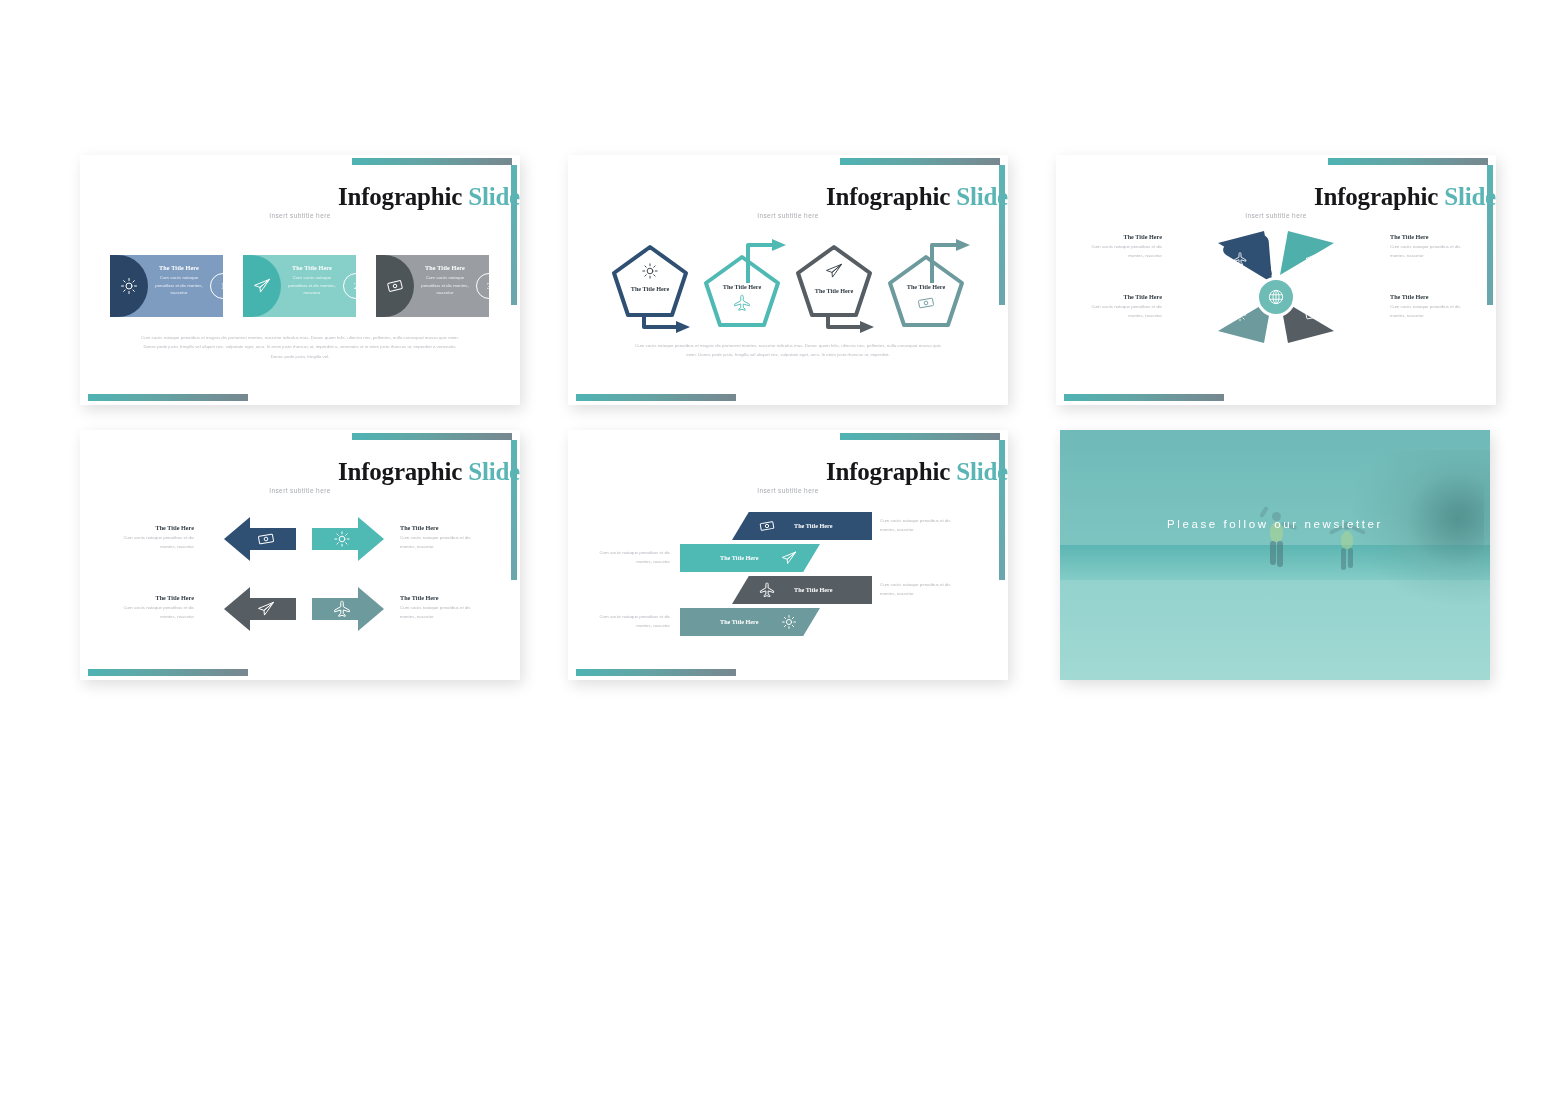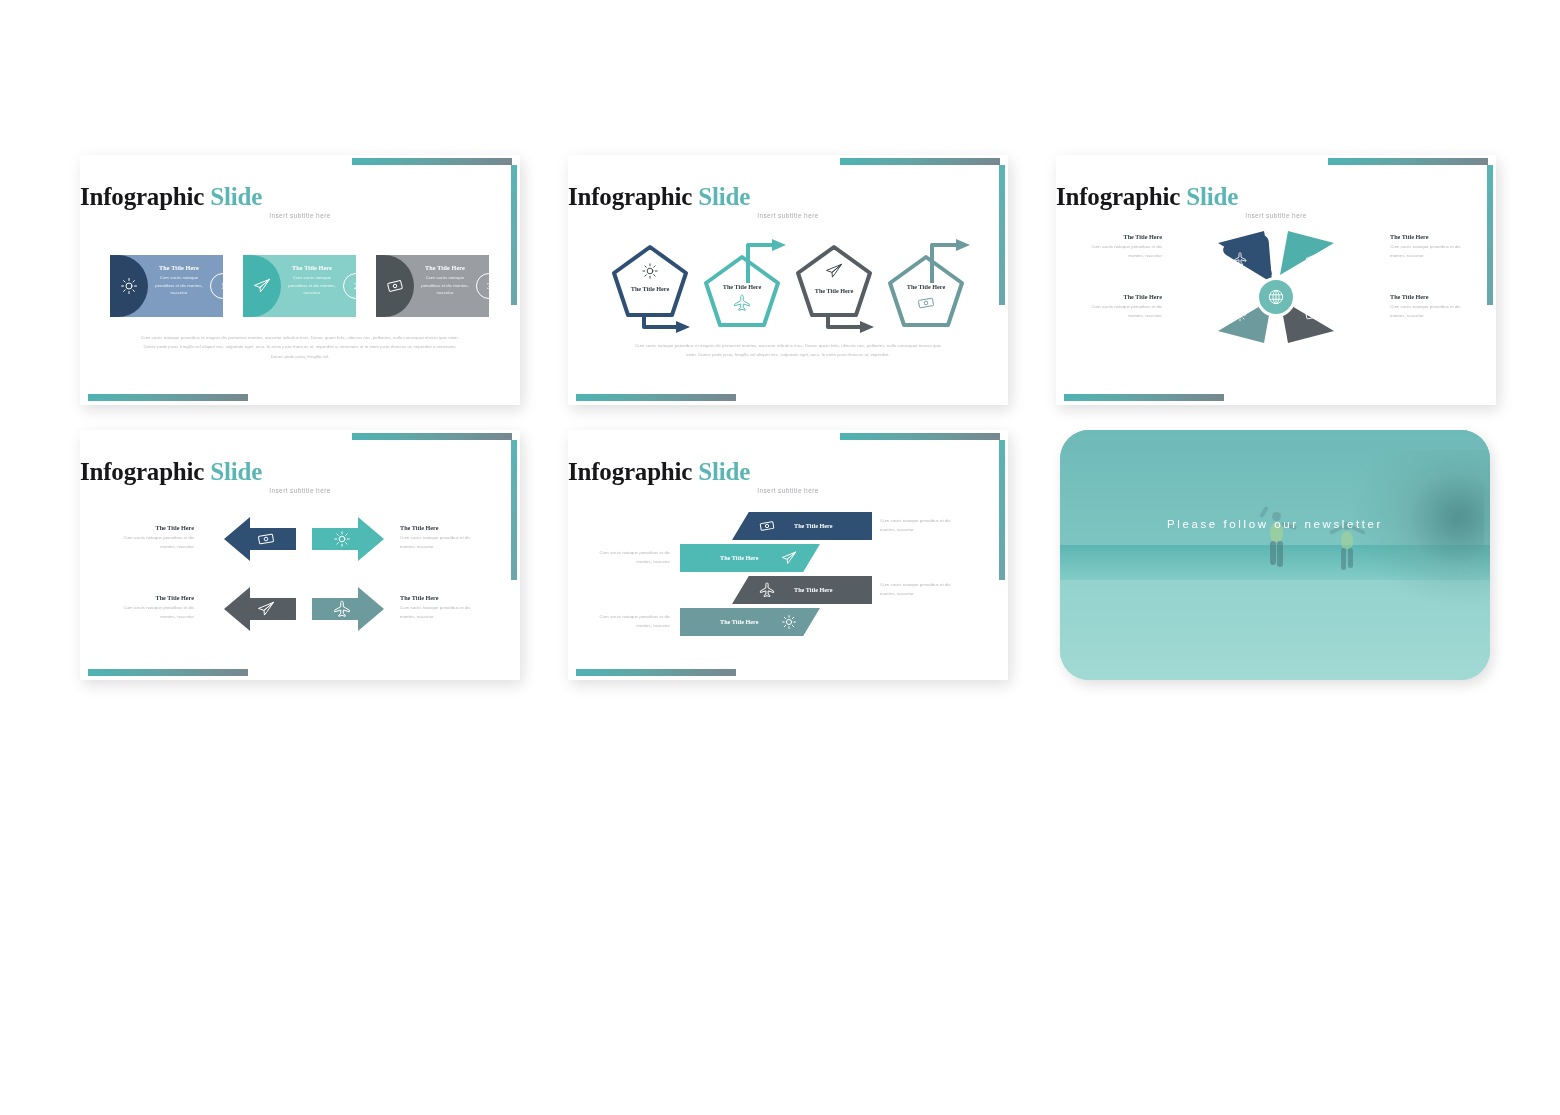--- a/index.html
+++ b/index.html
@@ -31,21 +31,21 @@
   }
   .acc-bot {
     position: absolute; left: 8px; bottom: 4px;
     width: 160px; height: 7px;
     background: linear-gradient(90deg,#4fb3b3 0%, #62a6a6 40%, #77878f 100%);
   }
 
   
   .s-title {
     position: absolute; left: 0; right: 0; top: 28px;
-    text-align: left;
+    text-align: right;
     font-family: "Liberation Serif", serif;
     font-weight: 700;
     font-size: 25px;
     letter-spacing: -.2px;
     color: #17171a;
     white-space: nowrap;
   }
   .s-title .accent { color: #5bb5b5; }
   .s-sub {
     position: absolute; left: 0; right: 0; top: 57px;
@@ -147,21 +147,21 @@
   .bar .bh {
     position: absolute; top: 10px;
     font-family: "Liberation Serif", serif; font-weight: 700;
     font-size: 6.2px; color: #fff; white-space: nowrap;
   }
   .bar .bicon { position: absolute; top: 5px; width: 18px; height: 18px; color: #fff; }
   .bar .bicon svg { width: 100%; height: 100%; }
   .bar-txt { position: absolute; width: 84px; font-size: 4.4px; line-height: 2; color: #b2b6bb; }
 
   
-  .thanks { position: absolute; overflow: hidden; border-radius: 29px; }
+  .thanks { position: absolute; overflow: hidden; }
   .ty-photo { position: absolute; inset: 0; background: linear-gradient(180deg,#7cc3c0 0%, #74c0bd 44%, #8fd2cd 58%, #a9ded8 100%); }
   .ty-sky { position: absolute; left:0; right:0; top:0; height: 46%;
             background: linear-gradient(180deg,#6fb9b9 0%, #84c8c4 100%); }
   .ty-sea { position: absolute; left:0; right:0; top:46%; height: 14%;
             background: linear-gradient(180deg,#55b3b0 0%, #8ed3cd 100%); }
   .ty-sand { position: absolute; left:0; right:0; top:60%; bottom:0;
              background: linear-gradient(180deg,#a4dcd6 0%, #b9e5df 100%); }
   .ty-trees { position: absolute; right: -10px; top: 8%; width: 150px; height: 62%;
               background: radial-gradient(ellipse at 75% 40%, rgba(64,120,118,.55) 0%, rgba(100,160,155,.30) 45%, rgba(255,255,255,0) 72%);}
   .ty-tree2 { position: absolute; right: 6px; top: 16%; width: 90px; height: 44%;

